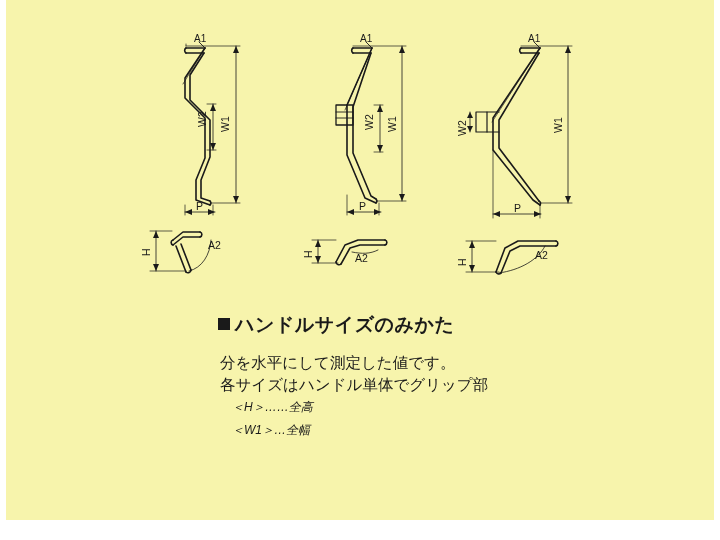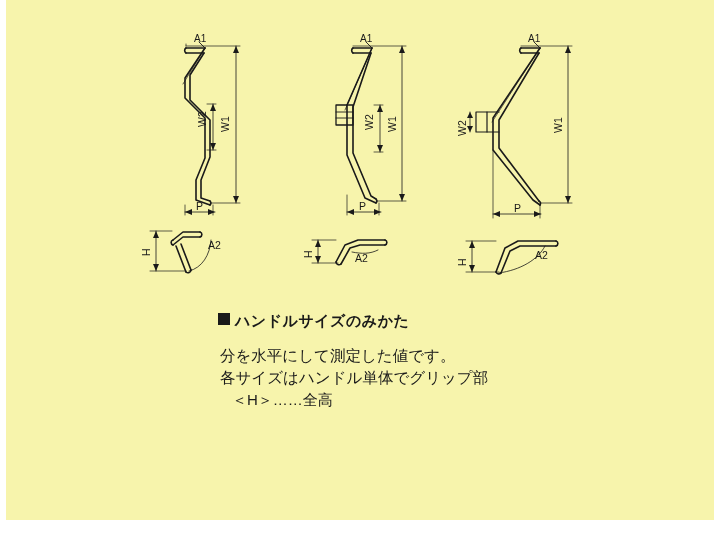--- a/index.html
+++ b/index.html
@@ -26,46 +26,47 @@
   svg{display:block;}
 
   .text-block{
     position:absolute;
     left:218px;
     top:312px;
     width:420px;
     color:#1a1a1a;
   }
   .heading{
-    font-size:15px;
+    font-size:19px;
     font-weight:bold;
     letter-spacing:0.5px;
     margin:0 0 14px 0;
     white-space:nowrap;
   }
   .heading .sq{
     display:inline-block;
     width:12px;height:12px;
     background:#1a1a1a;
     margin-right:5px;
     vertical-align:1px;
   }
   .body-line{
     font-size:15.5px;
     line-height:22px;
     white-space:nowrap;
     margin:0;
     padding-left:2px;
   }
   .list-line{
-    font-size:15px;
+    font-size:12px;
     line-height:22.5px;
     white-space:nowrap;
     margin:0;
     padding-left:14px;
+    font-style:italic;
   }
 </style>
 </head>
 <body>
 
 <div id="stage">
   <div class="edge-left"></div>
   <div class="edge-right"></div>
 
   <div class="diagram-area">
@@ -224,14 +225,15 @@
     </svg>
   </div>
 
   <div class="text-block">
     <div class="heading">
       <span class="sq"></span><span>ハンドルサイズのみかた</span>
     </div>
     <p class="body-line">分を水平にして測定した値です。</p>
     <p class="body-line">各サイズはハンドル単体でグリップ部</p>
     <p class="list-line">＜H＞……全高</p>
+    <p class="list-line">＜W1＞…全幅</p>
   </div>
 </div>
 
 </body></html>

